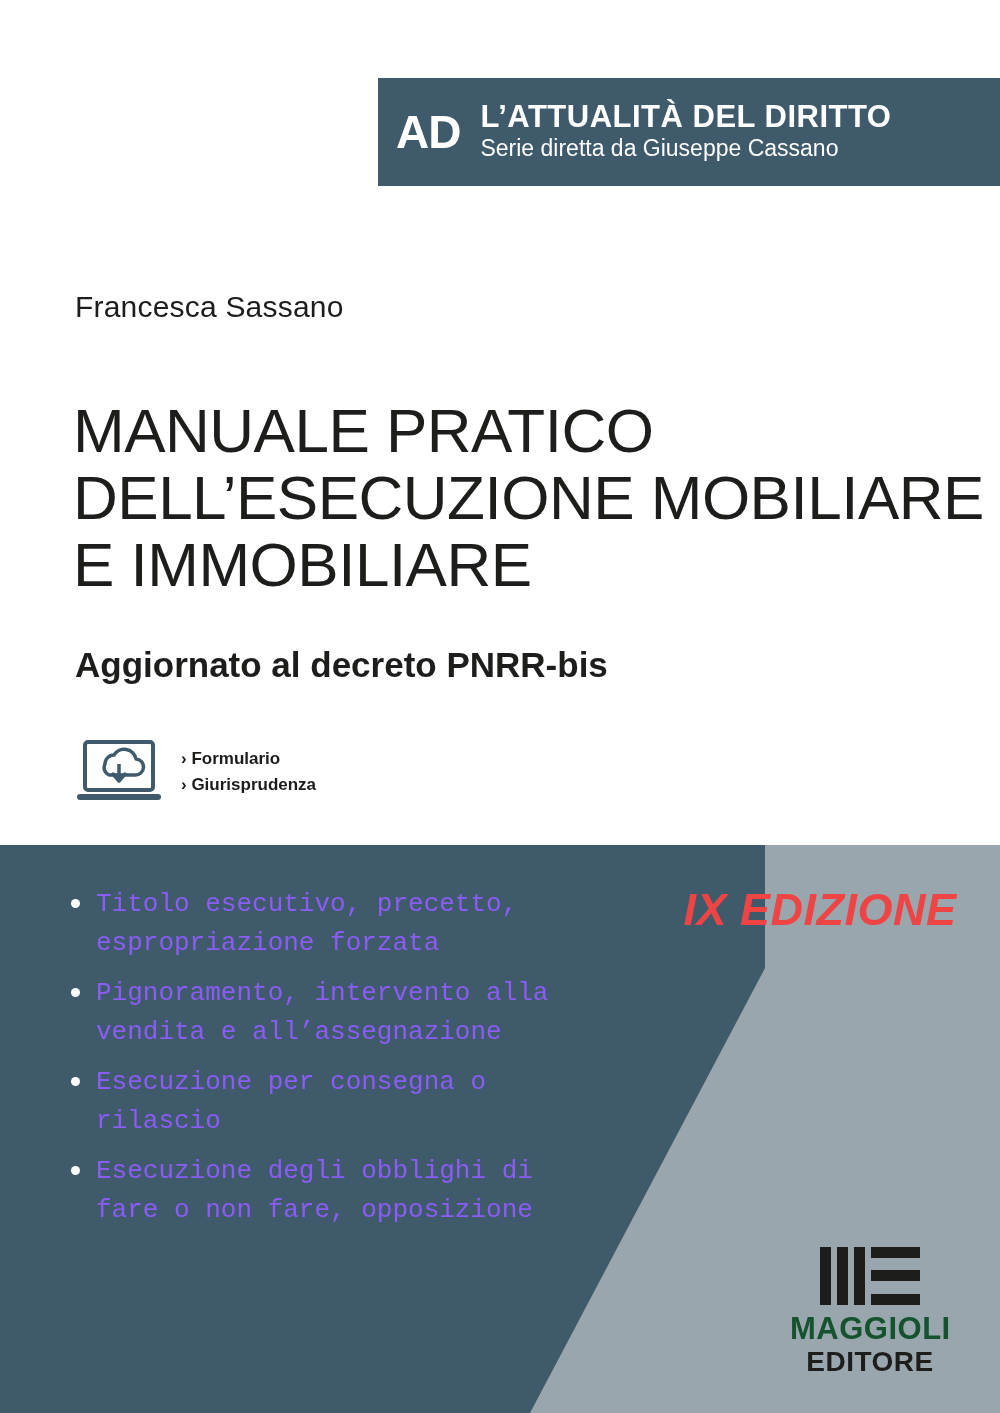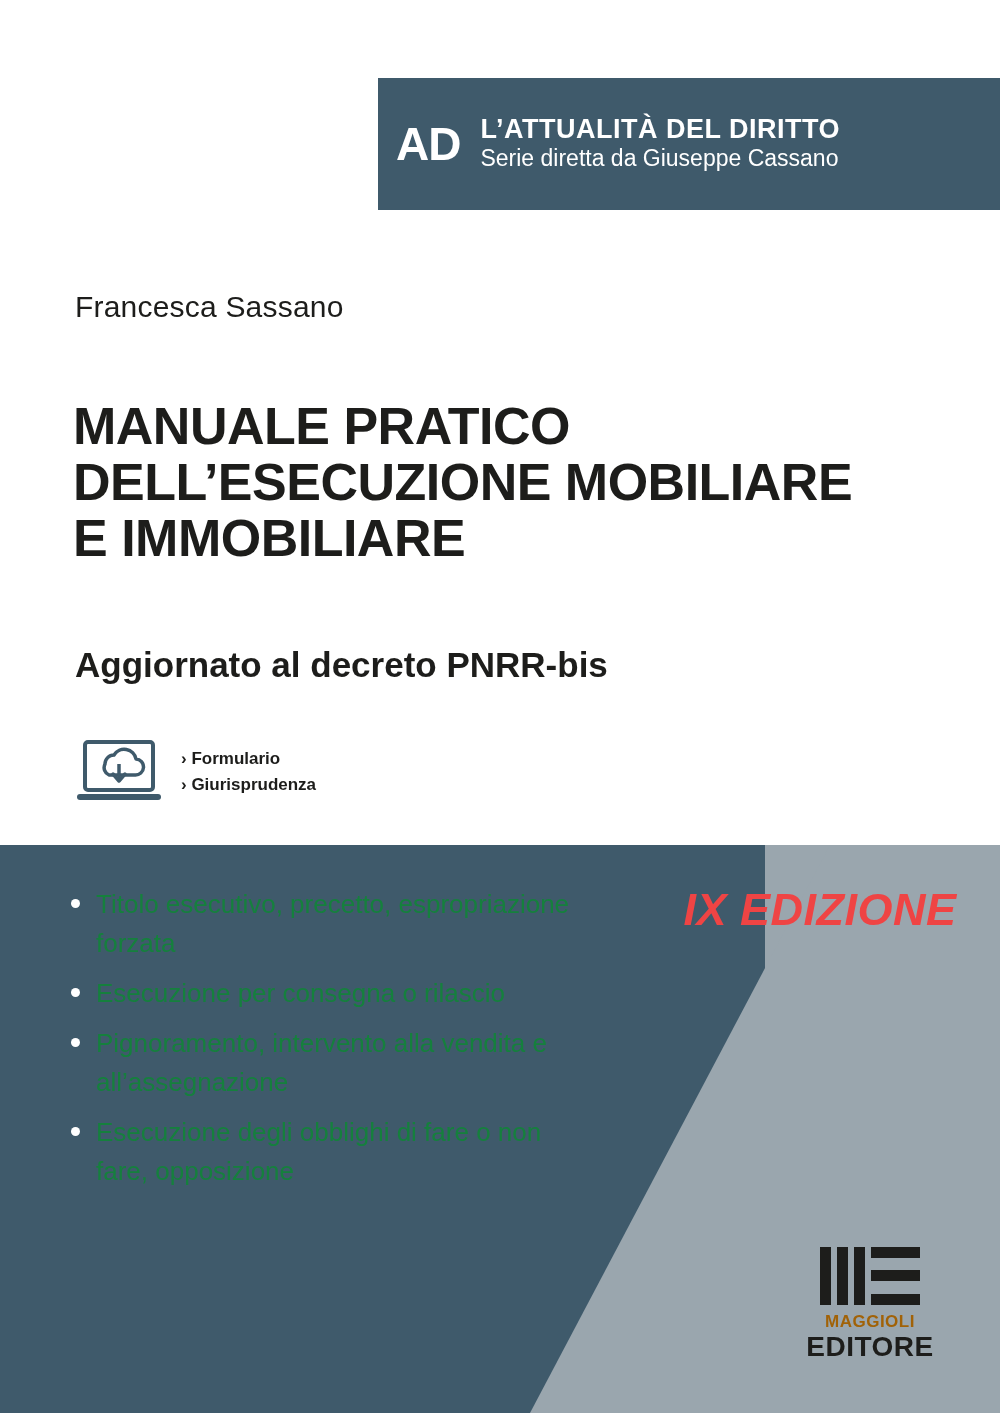--- a/index.html
+++ b/index.html
@@ -18,21 +18,21 @@
     background: #ffffff;
     overflow: hidden;
   }
 
   
   .series-banner {
     position: absolute;
     left: 378px;
     top: 78px;
     width: 622px;
-    height: 132px;
+    height: 108px;
     background: #3f5a6b;
     display: flex;
     align-items: center;
     box-sizing: border-box;
     padding-left: 18px;
   }
   .series-logo {
     color: #ffffff;
     font-size: 46px;
     font-weight: bold;
@@ -42,21 +42,21 @@
     font-family: "Liberation Sans", sans-serif;
   }
   .series-texts {
     display: flex;
     flex-direction: column;
     justify-content: center;
     padding-left: 4px;
   }
   .series-title {
     color: #ffffff;
-    font-size: 27px;
+    font-size: 31px;
     font-weight: bold;
     letter-spacing: 0.5px;
     line-height: 1.05;
     white-space: nowrap;
   }
   .series-subtitle {
     color: #ffffff;
     font-size: 23px;
     font-weight: normal;
     line-height: 1.2;
@@ -74,22 +74,22 @@
     letter-spacing: 0.2px;
   }
 
   
   .title {
     position: absolute;
     left: 73px;
     top: 398px;
     width: 870px;
     color: #1d1d1b;
-    font-size: 52px;
-    font-weight: bold;
+    font-size: 62px;
+    font-weight: normal;
     line-height: 1.08;
     letter-spacing: -0.5px;
     text-transform: uppercase;
   }
   .title .line { display: block; white-space: nowrap; }
 
   
   .subtitle {
     position: absolute;
     left: 75px;
@@ -150,23 +150,24 @@
     background: #9aa6ae;
     clip-path: polygon(100% 0, 100% 100%, 0 100%);
   }
 
   
   .bullets {
     position: absolute;
     left: 68px;
     top: 885px;
     width: 520px;
-    color: #15803d;
+    color: #8b5cf6;
     font-size: 26px;
     line-height: 1.5;
+    font-family: Liberation Mono, monospace;
   }
   .bullet {
     position: relative;
     padding-left: 28px;
     margin-bottom: 11px;
   }
   .bullet::before {
     content: "";
     position: absolute;
     left: 3px;
@@ -199,22 +200,22 @@
     width: 160px;
     text-align: center;
   }
   .pub-mark {
     width: 108px;
     height: 62px;
     margin: 0 auto 6px auto;
     position: relative;
   }
   .pub-name {
-    color: #a16207;
-    font-size: 17px;
+    color: #14532d;
+    font-size: 31px;
     font-weight: bold;
     line-height: 1.05;
     letter-spacing: 0.5px;
   }
   .pub-sub {
     color: #1d1d1b;
     font-size: 28px;
     font-weight: bold;
     letter-spacing: 0.5px;
   }
@@ -258,22 +259,22 @@
     </div>
   </div>
 
   <div class="bottom-block">
     <div class="bottom-right-panel"></div>
     <div class="diagonal"></div>
   </div>
 
   <div class="bullets">
     <div class="bullet">Titolo esecutivo, precetto, espropriazione forzata</div>
+    <div class="bullet">Pignoramento, intervento alla vendita e all’assegnazione</div>
     <div class="bullet">Esecuzione per consegna o rilascio</div>
-    <div class="bullet">Pignoramento, intervento alla vendita e all’assegnazione</div>
     <div class="bullet">Esecuzione degli obblighi di fare o non fare, opposizione</div>
   </div>
 
   <div class="edition">IX EDIZIONE</div>
 
   <div class="publisher">
     <div class="pub-mark">
       <svg width="108" height="62" viewBox="0 0 108 62" xmlns="http://www.w3.org/2000/svg">
         <rect x="4" y="2" width="11" height="58" fill="#1d1d1b"></rect>
         <rect x="21" y="2" width="11" height="58" fill="#1d1d1b"></rect>

